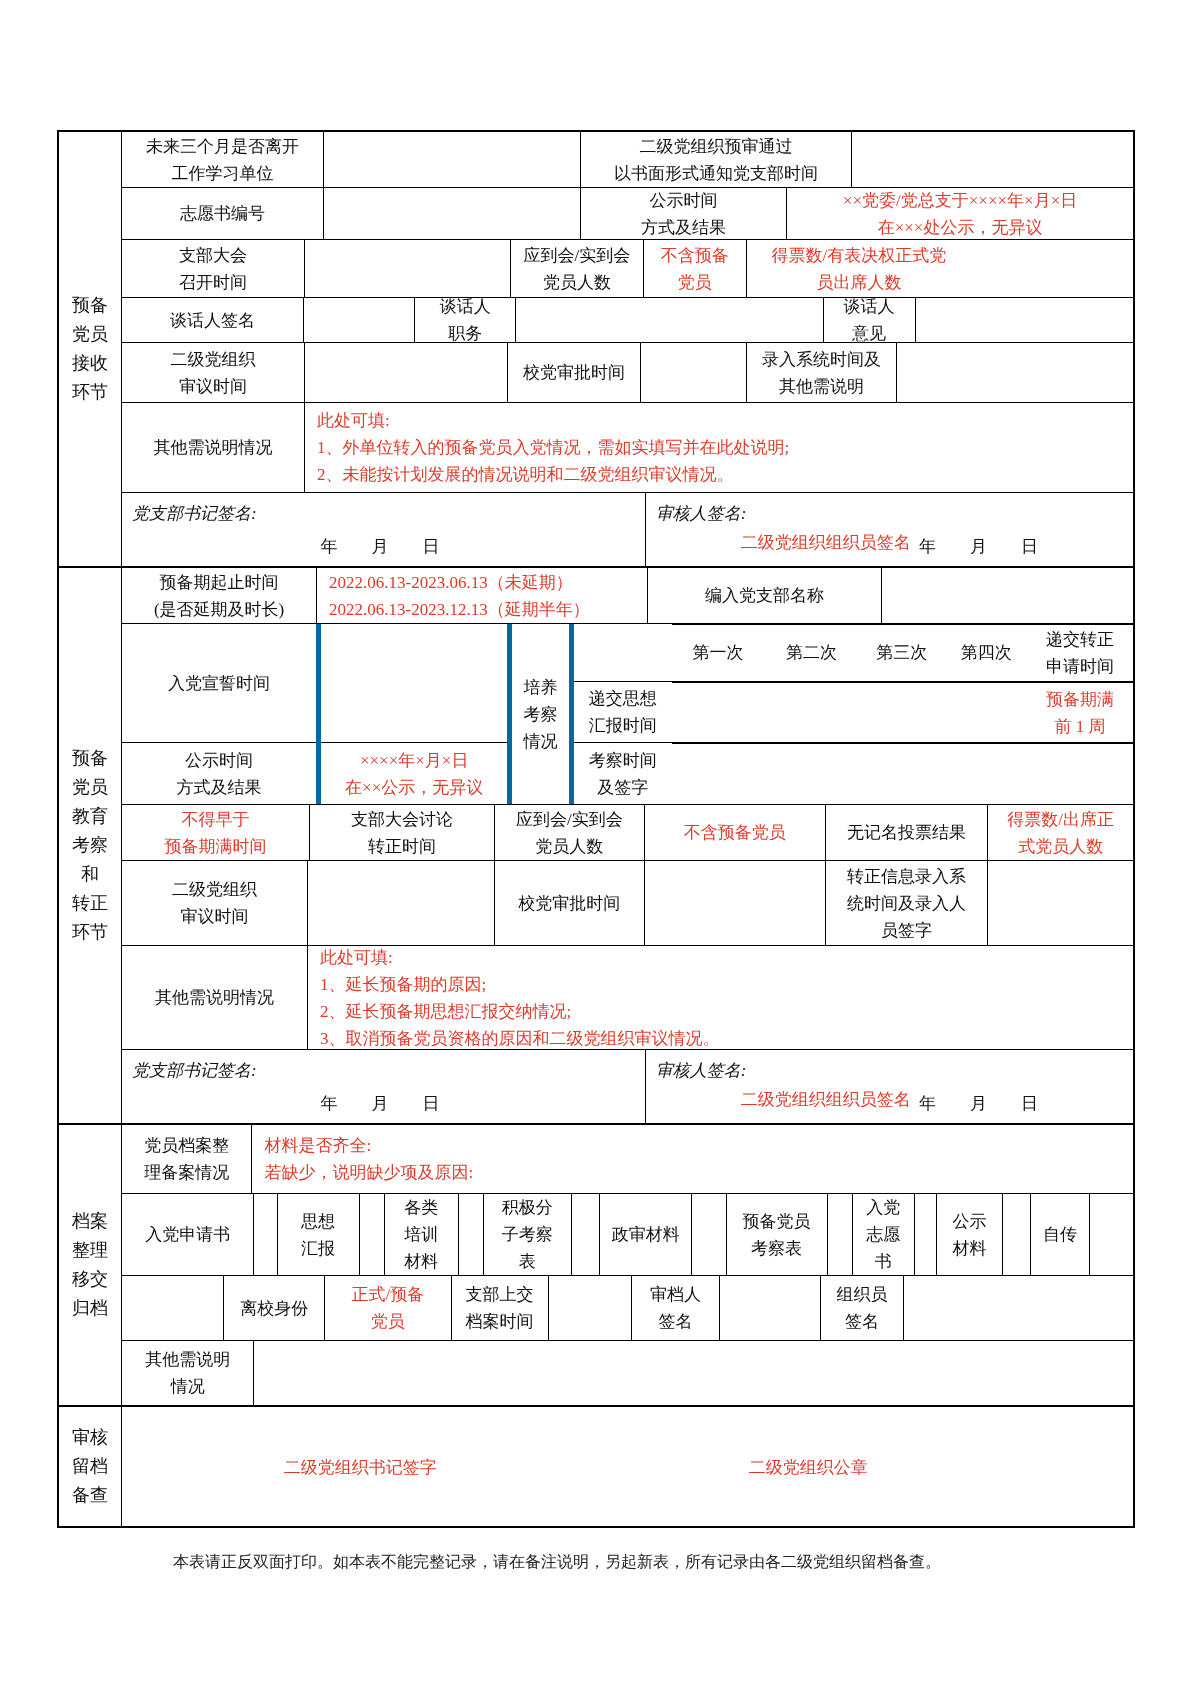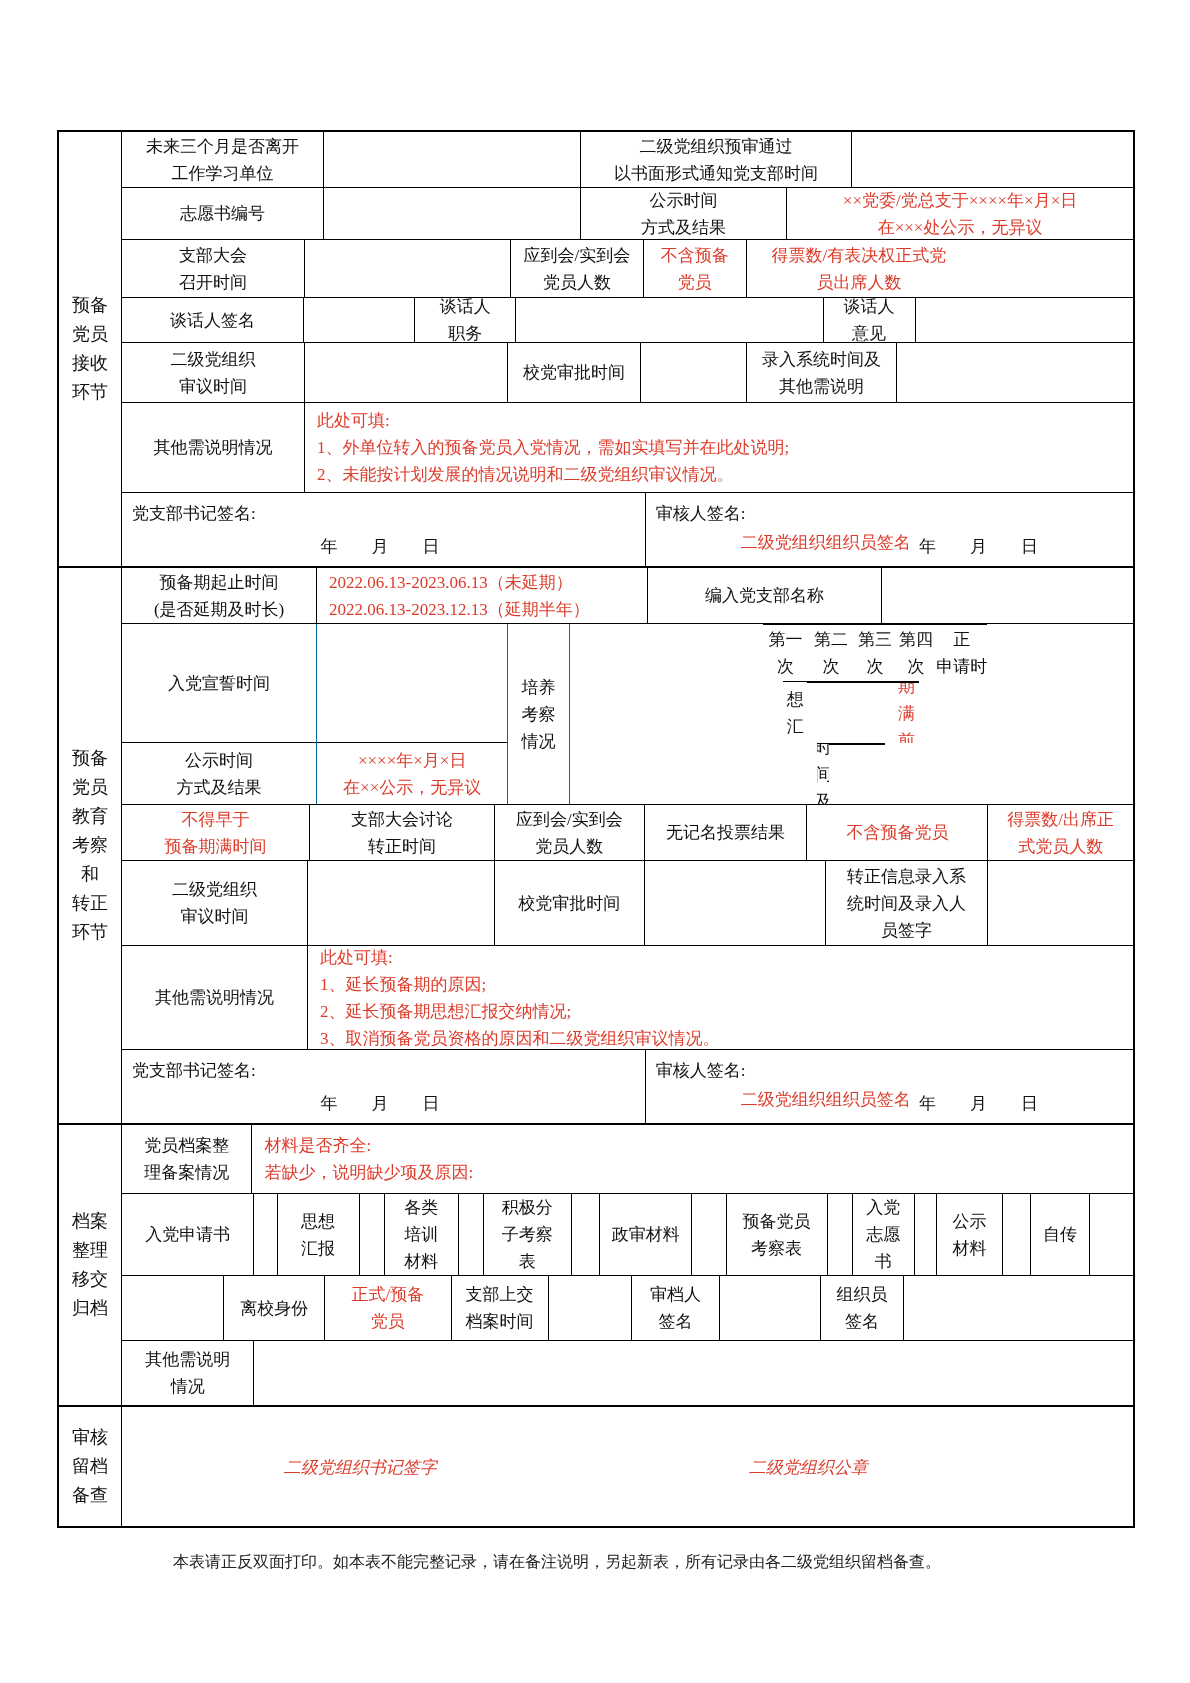--- a/index.html
+++ b/index.html
@@ -16,33 +16,33 @@
   .row{display:flex;box-sizing:border-box;}
   .row + .row{border-top:1px solid #000;}
   .c{box-sizing:border-box;display:flex;align-items:center;justify-content:center;
      text-align:center;white-space:pre-line;font-size:17px;line-height:27px;
      overflow:hidden;}
   .c + .c{border-left:1px solid #000;}
   .red{color:var(--red,#dd3b2a);}
   .tl{justify-content:flex-start;text-align:left;padding:4px 12px;}
   .sig{position:relative;box-sizing:border-box;font-size:17px;}
   .sig + .sig{border-left:1px solid #000;}
-  .sig .slabel{position:absolute;top:9px;left:10px;}
+  .sig .slabel{position:absolute;top:9px;left:10px;font-style:italic;}
   .sig .shint{position:absolute;top:38px;left:95px;}
   .sig .sdate{position:absolute;bottom:8px;left:38%;}
   .sig .sdate-r{position:absolute;bottom:8px;right:95px;}
   
   .block{display:flex;box-sizing:border-box;}
   .bc{box-sizing:border-box;display:flex;flex-direction:column;min-width:0;}
-  .bc + .bc{border-left:1px solid #0369a1;align-items:center;}
+  .bc + .bc{border-left:5px solid #0369a1;}
   .bc .c{width:100%;}
   .bc .c + .c{border-left:none;border-top:1px solid #000;}
   .br{display:flex;box-sizing:border-box;}
   .br + .br{border-top:1px solid #000;}
-  .stamp-zone{position:relative;width:100%;height:100%;font-style:italic;}
+  .stamp-zone{position:relative;width:100%;height:100%;}
   .stamp-zone span{position:absolute;top:50%;transform:translateY(-50%);font-size:17px;}
   .footer{position:absolute;left:57px;top:1552px;width:1000px;text-align:center;
           font-size:16px;color:#222;}
 </style>
 </head>
 <body>
 
 <div class="page">
   <div class="tbl">
 
@@ -193,22 +193,22 @@
           </div>
         </div>
 
         <div class="row" style="height:56px">
           <div class="c red" style="width:18.5%">不得早于
 预备期满时间</div>
           <div class="c" style="width:18.3%">支部大会讨论
 转正时间</div>
           <div class="c" style="width:14.8%">应到会/实到会
 党员人数</div>
+          <div class="c red" style="width:17.9%">不含预备党员</div>
           <div class="c" style="width:16.1%">无记名投票结果</div>
-          <div class="c red" style="width:17.9%">不含预备党员</div>
           <div class="c red" style="width:14.4%">得票数/出席正
 式党员人数</div>
         </div>
 
         <div class="row" style="height:85px">
           <div class="c" style="width:18.3%">二级党组织
 审议时间</div>
           <div class="c" style="width:18.5%"></div>
           <div class="c" style="width:14.8%">校党审批时间</div>
           <div class="c" style="width:17.9%"></div>

